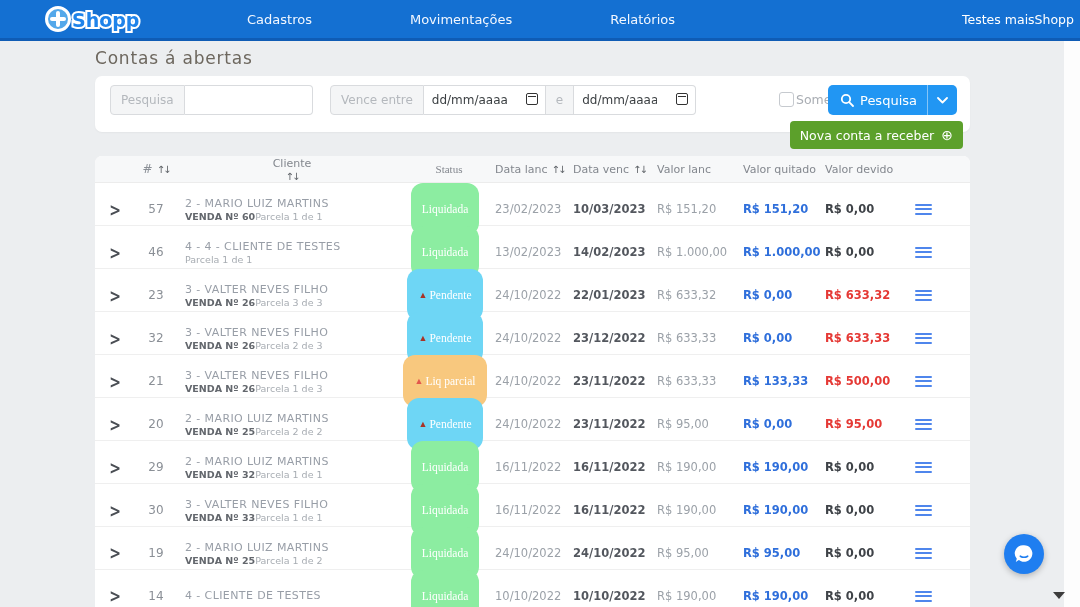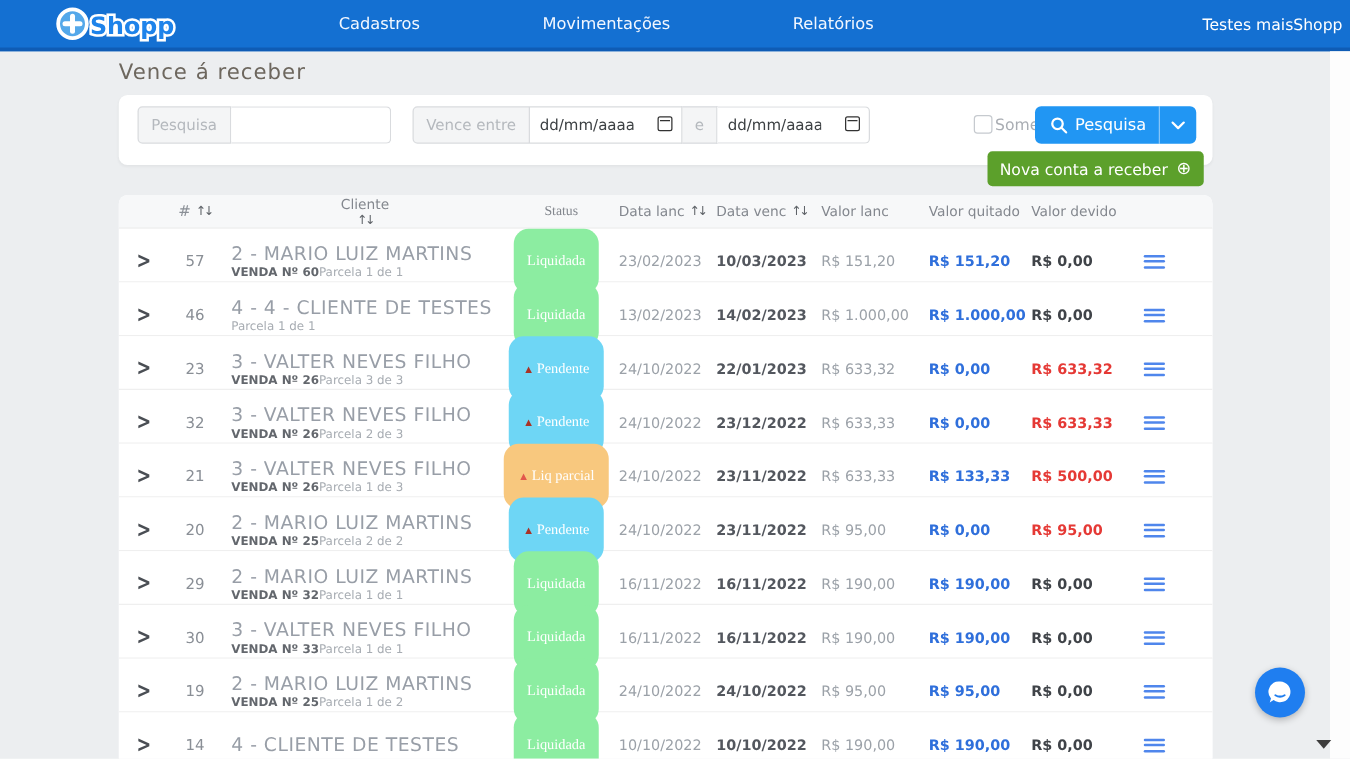--- a/index.html
+++ b/index.html
@@ -11,21 +11,21 @@
     color: #555;
   }
 
   
   .navbar {
     position: absolute; left: 0; top: 0; width: 1080px; height: 41px;
     background: #1470d2; border-bottom: 3px solid #0f5cb5;
     display: flex; align-items: center;
   }
   .brand { margin-left: 42px; display: flex; align-items: center; cursor: pointer; text-decoration: underline; }
-  .nav-menu { display: flex; margin-left: 111px; gap: 98px; }
+  .nav-menu { display: flex; margin-left: 87px; gap: 98px; }
   .nav-item { color: #f2f7ff; font-size: 13px; cursor: pointer; white-space: nowrap; }
   .nav-right { margin-left: auto; margin-right: 6px; color: #ffffff; font-size: 12.5px; cursor: pointer; white-space: nowrap; }
 
   
   .page-title {
     position: absolute; left: 95px; top: 48px;
     font-size: 17px; font-weight: 400; color: #6d675e; letter-spacing: 0.8px;
   }
 
   
@@ -110,21 +110,21 @@
   .th.c-status { padding-left: 8px; }
   .th.c-date { padding-left: 4px; }
   .sort-icon { font-size: 10px; color: #5f6368; letter-spacing: -2px; cursor: pointer; }
 
   .trow { height: 43px; border-bottom: 1px solid #efefef; background: #fff; }
   .c-expand { display: flex; justify-content: center; }
   .expand-icon { color: #4a4e54; font-size: 14px; font-weight: 700; cursor: pointer;
     transform: scaleY(1.3); display: inline-block; }
   .c-id { text-align: center; font-size: 12px; color: #8a8f96; }
   .c-client { padding-left: 8px; display: flex; flex-direction: column; gap: 1px; overflow: hidden; }
-  .client-name { font-size: 15px; color: #989ea7; letter-spacing: 0.4px; white-space: nowrap; }
+  .client-name { font-size: 11px; color: #989ea7; letter-spacing: 0.4px; white-space: nowrap; }
   .client-sub { font-size: 9.5px; color: #a7acb2; white-space: nowrap; }
   .client-sub b { color: #63676d; font-weight: 700; text-align: center; }
   .c-status { display: flex; justify-content: center; font-family: Liberation Serif, serif; }
   .badge {
     display: inline-flex; align-items: center; gap: 2px;
     border-radius: 12px; padding: 20px 11px; font-size: 11.5px; color: #fff;
     white-space: nowrap;
   }
   .badge--success { background: #8ceda1; }
   .badge--pending { background: #6ed6f5; }
@@ -171,21 +171,21 @@
     </svg>
   </div>
   <nav class="nav-menu">
     <span class="nav-item">Cadastros</span>
     <span class="nav-item">Movimentações</span>
     <span class="nav-item">Relatórios</span>
   </nav>
   <span class="nav-right">Testes maisShopp</span>
 </header>
 
-<h1 class="page-title">Vence á receber</h1>
+<h1 class="page-title">Contas á abertas</h1>
 
 <section class="filter-panel">
 
   <div class="igroup g-search">
     <span class="ig-label first">Pesquisa</span>
     <input class="last" type="text" value="" style="">
   </div>
 
   <div class="igroup g-dates">
     <span class="ig-label first">Vence entre</span>

